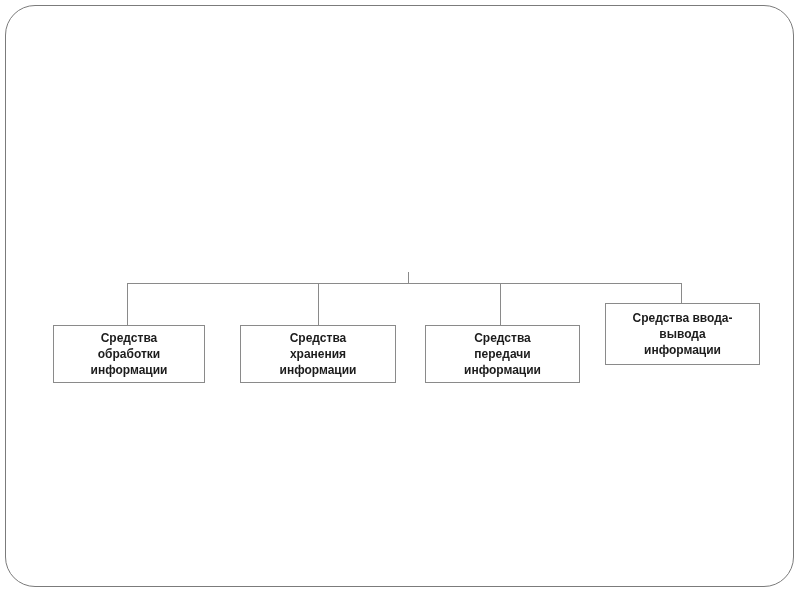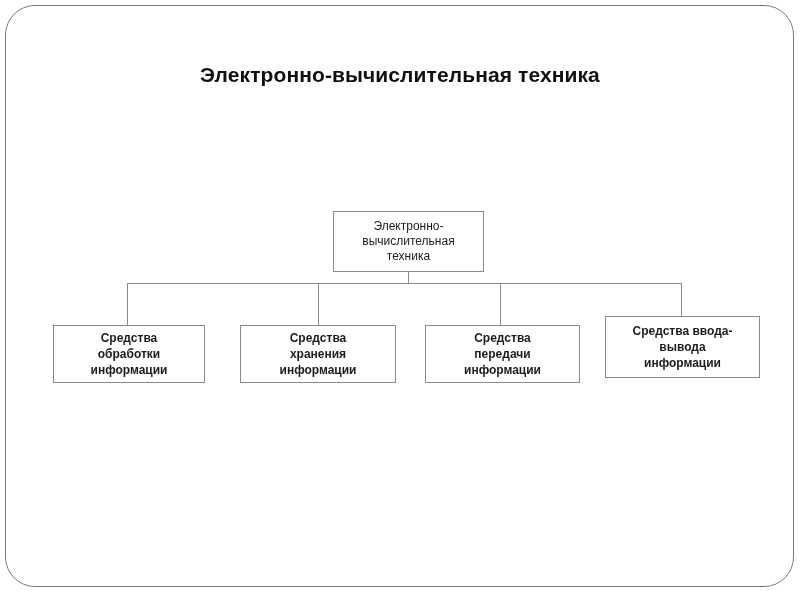--- a/index.html
+++ b/index.html
@@ -119,53 +119,47 @@
     height: 58px;
   }
   #node-child-2 {
     left: 425px;
     top: 325px;
     width: 155px;
     height: 58px;
   }
   #node-child-3 {
     left: 605px;
-    top: 316px;
+    top: 303px;
     width: 155px;
     height: 62px;
   }
 </style>
 </head>
 <body>
 
 <div id="slide">
 
   <div id="slide-border"></div>
 
-  <div id="slide-title">Электронно-вычислительная техника</div>
 
   <div id="diagram">
 
     <svg id="connectors" viewBox="0 0 800 600" width="800" height="600" xmlns="http://www.w3.org/2000/svg">
 
       <line x1="408.5" y1="272" x2="408.5" y2="283.5" stroke="#8a8a8a" stroke-width="1.2" shape-rendering="crispEdges"></line>
 
       <line x1="127" y1="283.5" x2="682" y2="283.5" stroke="#8a8a8a" stroke-width="1.2" shape-rendering="crispEdges"></line>
 
       <line x1="127.5" y1="283.5" x2="127.5" y2="325" stroke="#8a8a8a" stroke-width="1.2" shape-rendering="crispEdges"></line>
       <line x1="318.5" y1="283.5" x2="318.5" y2="325" stroke="#8a8a8a" stroke-width="1.2" shape-rendering="crispEdges"></line>
       <line x1="500.5" y1="283.5" x2="500.5" y2="325" stroke="#8a8a8a" stroke-width="1.2" shape-rendering="crispEdges"></line>
       <line x1="681.5" y1="283.5" x2="681.5" y2="320" stroke="#8a8a8a" stroke-width="1.2" shape-rendering="crispEdges"></line>
     </svg>
 
-    <div class="node node-root" id="node-root">
-      <span class="node-label">Электронно-
-вычислительная
-техника</span>
-    </div>
 
     <div class="node node-child" id="node-child-0">
       <span class="node-label">Средства
 обработки
 информации</span>
     </div>
 
     <div class="node node-child" id="node-child-1">
       <span class="node-label">Средства
 хранения

